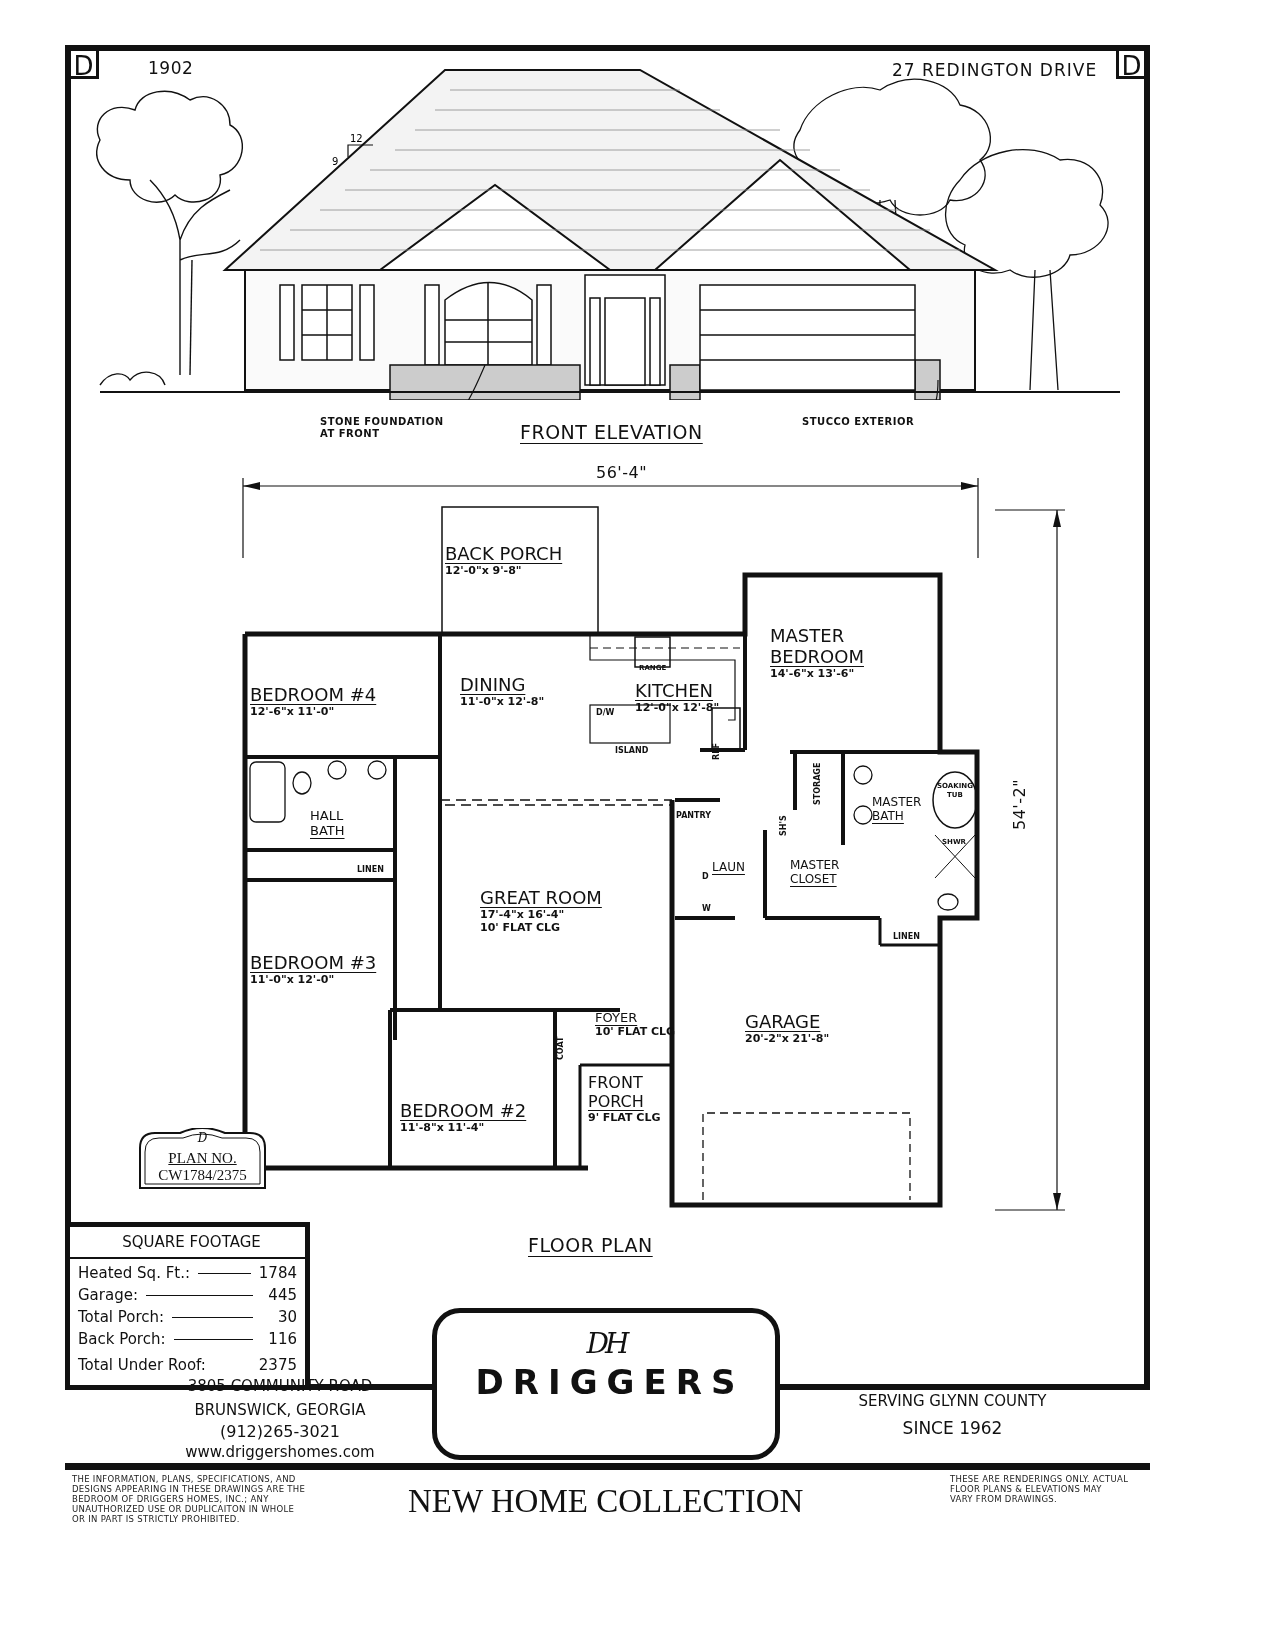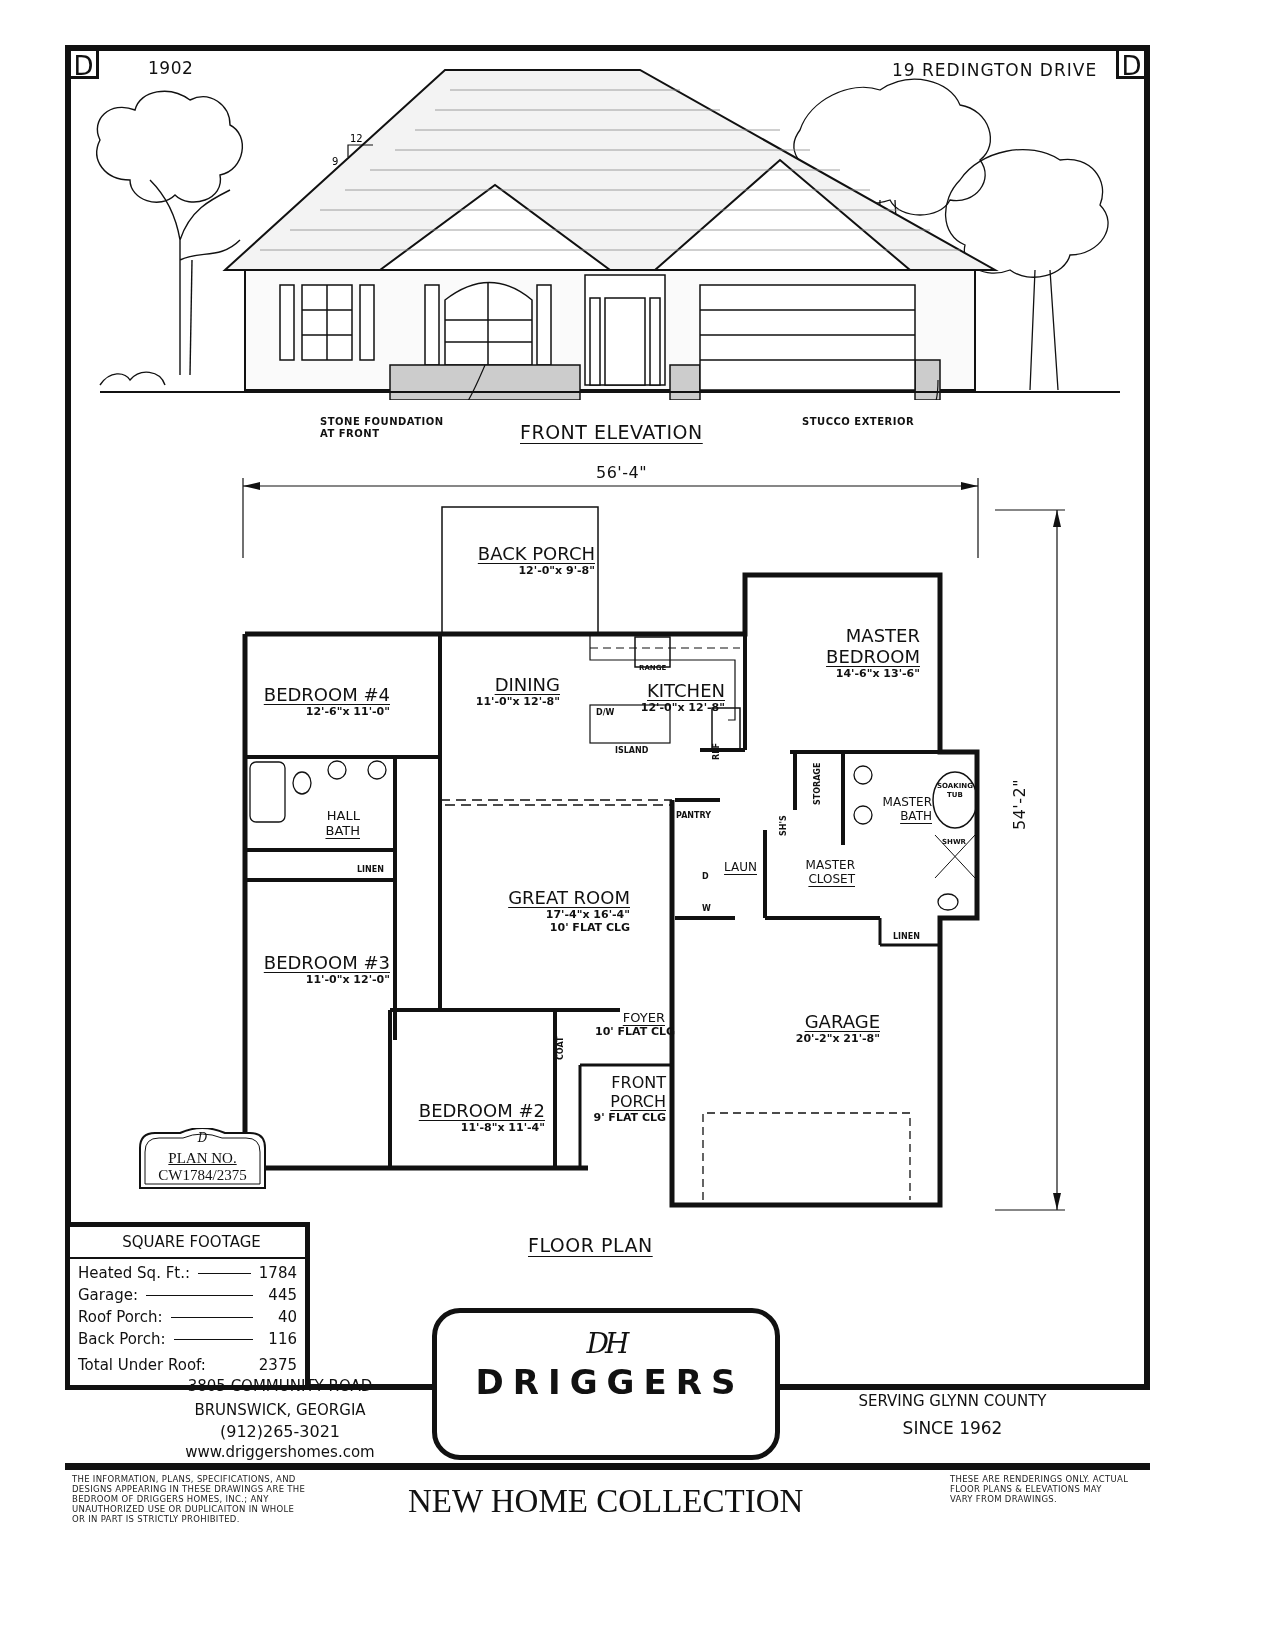--- a/index.html
+++ b/index.html
@@ -3,21 +3,21 @@
 <meta charset="utf-8">
 <style>
   html,body{margin:0;padding:0;background:#fff;}
   body{width:1275px;height:1650px;position:relative;overflow:hidden;font-family:"DejaVu Sans",sans-serif;color:#111;}
   .abs{position:absolute;}
   .frame{position:absolute;left:65px;top:45px;width:1085px;height:1345px;border:6px solid #111;box-sizing:border-box;}
   .corner{position:absolute;width:34px;height:34px;border:3px solid #111;background:#fff;font-size:26px;line-height:30px;text-align:center;box-sizing:border-box;font-family:"DejaVu Sans",sans-serif;}
   .corner.l{left:65px;top:45px;border-left-width:6px;border-top-width:6px;}
   .corner.r{left:1116px;top:45px;border-right-width:6px;border-top-width:6px;}
   .cad{font-family:"DejaVu Sans",sans-serif;letter-spacing:0.5px;}
-  .room{position:absolute;text-align:right;font-family:"DejaVu Sans",sans-serif;}
+  .room{position:absolute;text-align:left;font-family:"DejaVu Sans",sans-serif;}
   .room .nm{font-size:18px;text-decoration:underline;text-underline-offset:3px;display:block;white-space:nowrap;}
   .room .dim{font-size:11px;display:block;white-space:nowrap;font-weight:bold;}
   .small{font-size:10px;font-weight:bold;}
   .sqft{position:absolute;left:65px;top:1222px;width:245px;height:168px;border:5px solid #111;box-sizing:border-box;background:#fff;}
   .sqft .hdr{height:30px;border-bottom:2px solid #111;text-align:center;font-size:15px;line-height:30px;padding-left:8px;}
   .sqft .row{display:flex;align-items:center;font-size:15px;height:22px;padding:0 8px;}
   .sqft .row .lbl{white-space:nowrap;}
   .sqft .row .line{flex:1;border-top:1.5px solid #111;margin:0 8px;}
   .sqft .row .val{min-width:36px;text-align:right;}
   .logo-box{position:absolute;left:432px;top:1308px;width:348px;height:152px;border:5px solid #111;border-radius:28px;box-sizing:border-box;background:#fff;text-align:center;}
@@ -25,21 +25,21 @@
   .addr{position:absolute;left:130px;width:300px;text-align:center;font-size:15px;line-height:24px;}
   .disc{position:absolute;font-size:8.5px;line-height:10px;color:#222;letter-spacing:0.3px;}
 </style>
 </head>
 <body>
 
 <div class="frame"></div>
 <div class="corner l">D</div>
 <div class="corner r">D</div>
 <div class="abs cad" style="left:148px;top:58px;font-size:17px;">1902</div>
-<div class="abs cad" style="left:892px;top:60px;font-size:17px;letter-spacing:1px;">19 REDINGTON DRIVE</div>
+<div class="abs cad" style="left:892px;top:60px;font-size:17px;letter-spacing:1px;">27 REDINGTON DRIVE</div>
 
 <svg class="abs" style="left:80px;top:60px;" width="1050" height="340">
 
   <g fill="none" stroke="#111" stroke-width="1.4">
     <path d="M20,80 C10,60 30,40 55,50 C60,30 90,25 110,40 C130,30 150,45 150,65 C170,75 165,110 140,115 C145,140 110,150 95,135 C80,150 50,140 50,120 C25,120 10,100 20,80 Z"></path>
     <path d="M100,315 L100,180 C95,150 80,130 70,120 M100,180 C110,150 130,140 150,130 M100,200 C120,190 140,200 160,180"></path>
     <path d="M110,315 L112,200"></path>
     <path d="M20,325 C30,310 45,312 50,320 C60,308 80,310 85,325"></path>
   </g>
 
@@ -296,23 +296,23 @@
     <span class="lbl">Heated Sq. Ft.:</span>
       <span class="line"></span>
       <span class="val">1784</span>
   </div>
   <div class="row">
     <span class="lbl">Garage:</span>
       <span class="line"></span>
       <span class="val">445</span>
   </div>
   <div class="row">
-    <span class="lbl">Roof Porch:</span>
+    <span class="lbl">Total Porch:</span>
       <span class="line"></span>
-      <span class="val">40</span>
+      <span class="val">30</span>
   </div>
   <div class="row">
     <span class="lbl">Back Porch:</span>
       <span class="line"></span>
       <span class="val">116</span>
   </div>
   <div class="row" style="margin-top:4px;">
     <span class="lbl">Total Under Roof:</span>
       <span style="flex:1"></span>
       <span class="val">2375</span>

